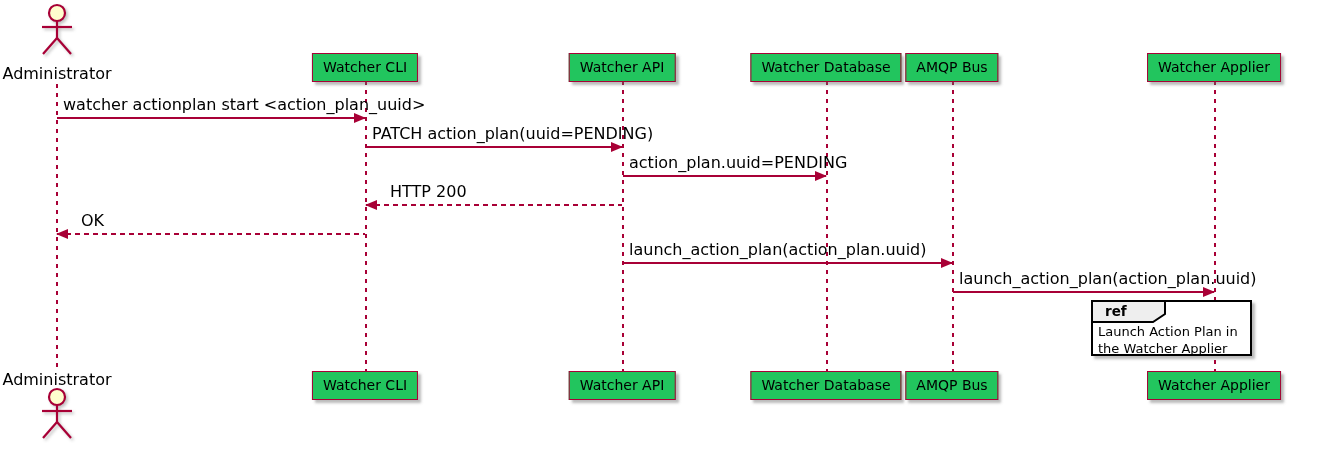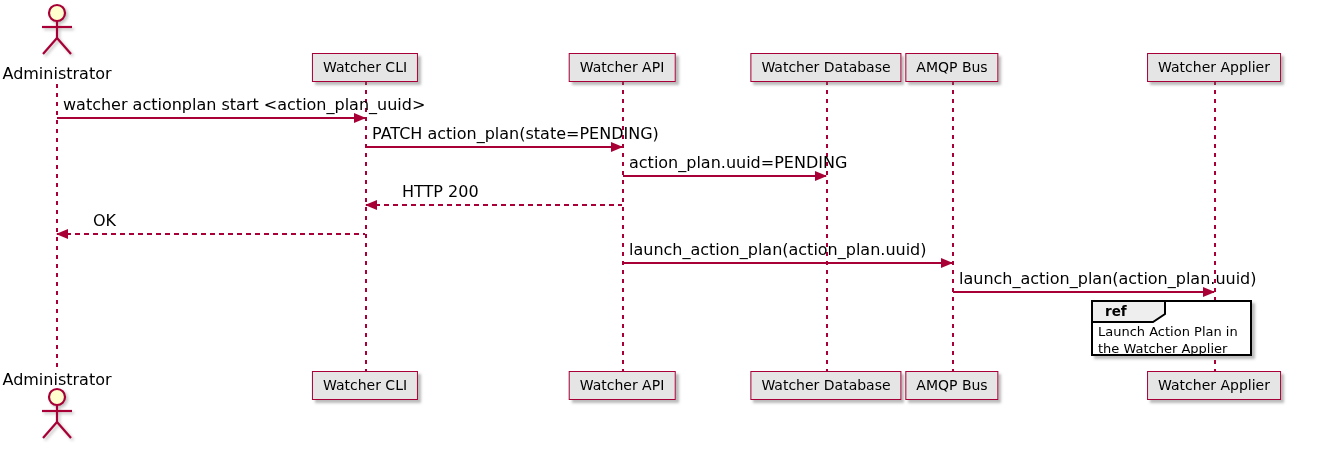--- a/index.html
+++ b/index.html
@@ -12,21 +12,21 @@
     overflow: hidden;
   }
   .lifeline {
     position: absolute;
     width: 1.5px;
     background: repeating-linear-gradient(to bottom, var(--line) 0 4px, transparent 4px 9px);
   }
   .pbox {
     position: absolute;
     transform: translateX(-50%);
-    background: #e5e5e5;
+    background: #22c55e;
     border: 1.7px solid var(--line);
     padding: 4px 10px 5px 10px;
     font-size: 14px;
     line-height: 1.3;
     white-space: nowrap;
     box-shadow: 3px 3px 2.5px rgba(105,105,105,0.45);
   }
   .actor-label {
     position: absolute;
     transform: translateX(-50%);
@@ -35,21 +35,21 @@
   }
   .actor-figure { position: absolute; filter: drop-shadow(2.5px 2.5px 1.5px rgba(105,105,105,0.4)); }
   .msg { position: absolute; height: 0; }
   .msg-label {
     position: absolute;
     bottom: 4px;
     left: 6px;
     font-size: 16px;
     white-space: nowrap;
   }
-  .msg-label.return-offset { left: 36px; margin-top: 21px; }
+  .msg-label.return-offset { left: 24px; margin-top: 21px; }
   .msg-line {
     position: absolute;
     left: 0; right: 0; top: -1px;
     height: 1.5px;
     background: var(--line);
   }
   .msg-line.dashed {
     background: repeating-linear-gradient(to right, var(--line) 0 5px, transparent 5px 9px);
   }
   .arrowhead {
@@ -104,21 +104,21 @@
   <div class="pbox" style="left:952px;  top:53px;">AMQP Bus</div>
   <div class="pbox" style="left:1214px; top:53px;">Watcher Applier</div>
 
   <div class="msg" style="left:57px; top:118px; width:308px;">
     <span class="msg-label">watcher actionplan start &lt;action_plan_uuid&gt;</span>
     <div class="msg-line"></div>
     <div class="arrowhead right"></div>
   </div>
 
   <div class="msg" style="left:366px; top:147px; width:256px;">
-    <span class="msg-label">PATCH action_plan(state=PENDING)</span>
+    <span class="msg-label">PATCH action_plan(uuid=PENDING)</span>
     <div class="msg-line"></div>
     <div class="arrowhead right"></div>
   </div>
 
   <div class="msg" style="left:623px; top:176px; width:203px;">
     <span class="msg-label">action_plan.uuid=PENDING</span>
     <div class="msg-line"></div>
     <div class="arrowhead right"></div>
   </div>
 

